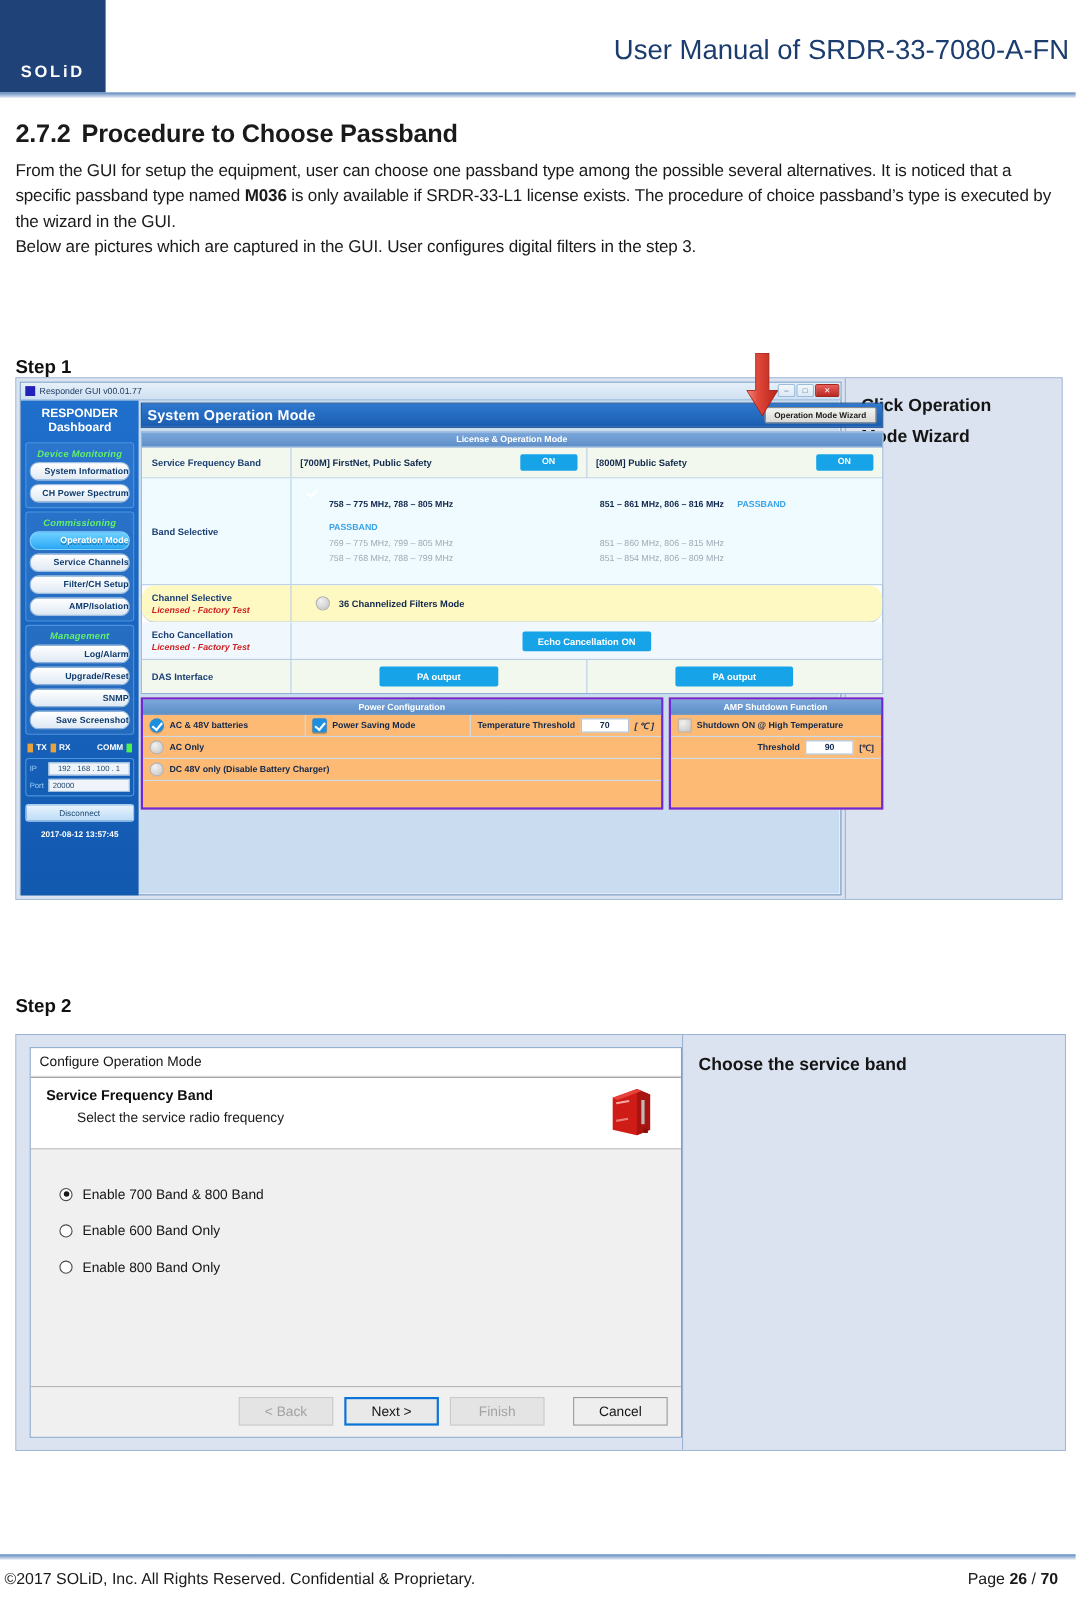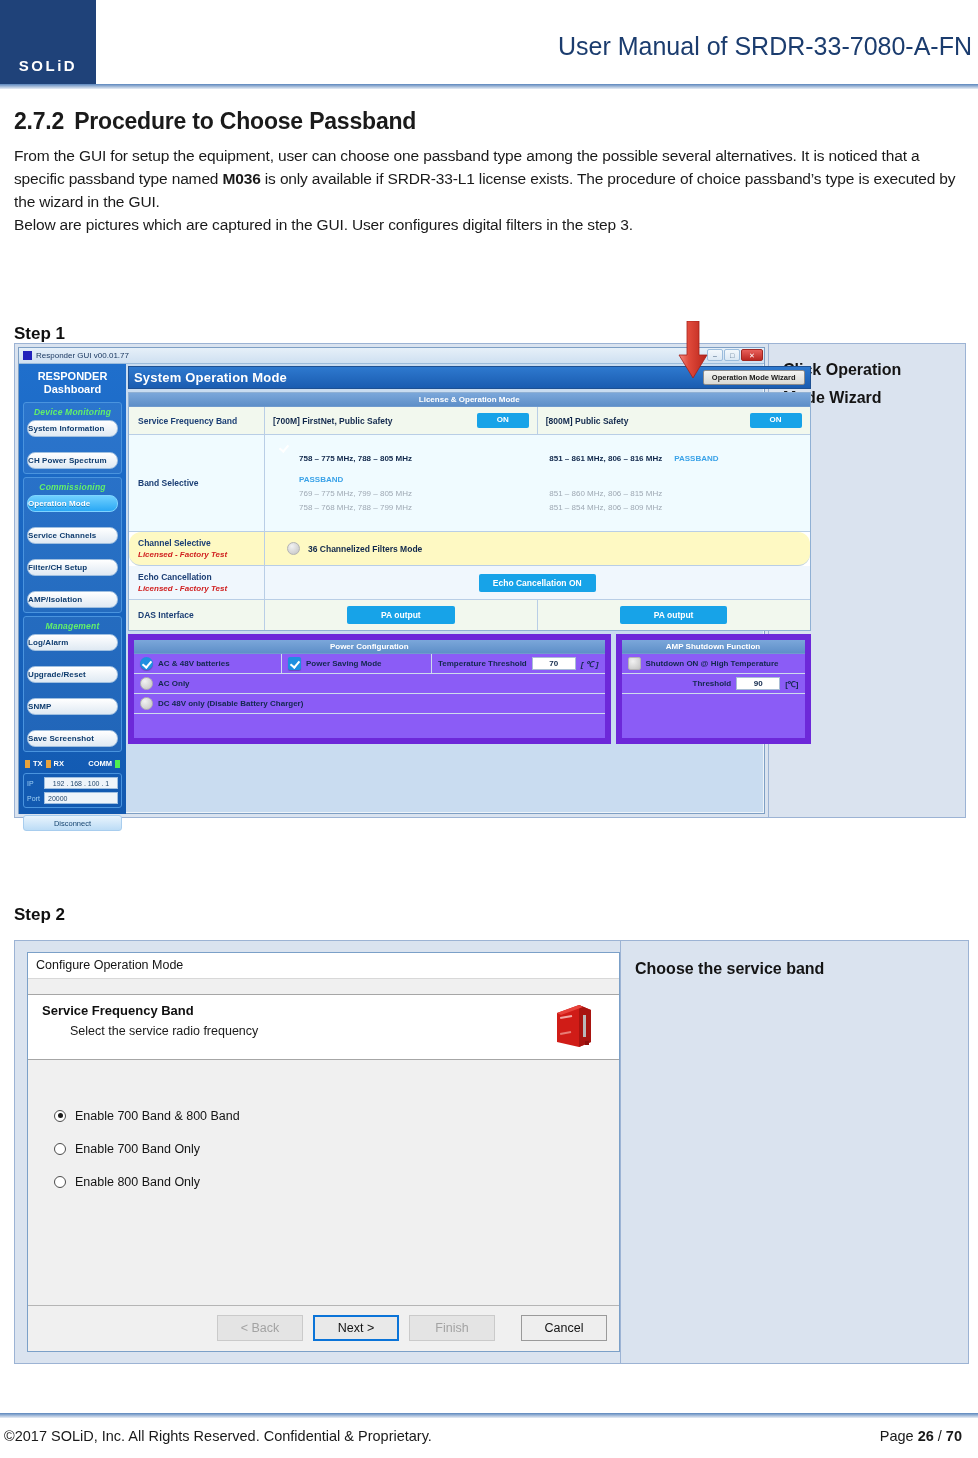--- a/index.html
+++ b/index.html
@@ -107,23 +107,23 @@
     border:1px solid #4a94de; border-radius:3px;
     background:rgba(255,255,255,0.06);
     padding:2px 3px 4px 3px;
   }
   .sb-group-head {
     color:#63f06a; font-weight:bold; font-style:italic; font-size:8.5px;
     text-align:center; padding:2px 0 3px 0; letter-spacing:0.2px;
   }
   .sb-btn {
     display:block; width:100%; height:17px; line-height:16px;
-    margin:0 0 15px 0; border:1px solid #9fbfe0; border-radius:8px;
+    margin:0 0 3px 0; border:1px solid #9fbfe0; border-radius:8px;
     background:linear-gradient(to bottom,#ffffff,#dfe9f3);
-    color:#0f3c6e; font-size:8px; font-weight:bold; text-align:left;
+    color:#0f3c6e; font-size:8px; font-weight:bold; text-align:right;
     letter-spacing:0.1px; overflow:hidden; white-space:nowrap;
   }
   .sb-btn.active {
     background:linear-gradient(to bottom,#6fd0ff,#2aa8f5);
     color:#ffffff; border-color:#7fd4ff;
     text-shadow:0 1px 0 rgba(0,60,110,.45);
   }
   .sb-status {
     display:flex; align-items:center; gap:3px; padding:4px 2px 2px 2px;
     font-size:7.5px; color:#ffffff; font-weight:bold;
@@ -214,21 +214,21 @@
     border:1px solid #b4b4b4;
   }
   .freq-block { padding:5px 2px 8px 2px; width:100%; }
   .freq-line { display:flex; margin-bottom:5px; }
   .freq-col { flex:1; display:flex; align-items:baseline; gap:12px; }
   .freq-main { font-size:8px; font-weight:bold; color:#11284c; white-space:nowrap; }
   .freq-dim { font-size:8px; color:#9fa9b4; white-space:nowrap; }
   .pb-tag { font-size:8px; font-weight:bold; color:#3aa2e8; }
 
   .power-wrap { display:flex; gap:5px; margin-top:3px; }
-  .power-panel { border:6px solid #6d28d9; background:#8b5cf6; }
+  .power-panel { border:2px solid #6d28d9; background:#fdba74; }
   .pw-left { flex:1; }
   .pw-right { width:195px; flex:none; }
   .pw-row {
     display:flex; align-items:center; border-bottom:1px solid #cddcec;
     min-height:18px;
   }
   .pw-row:last-child { border-bottom:none; }
   .pw-cell {
     display:flex; align-items:center; gap:5px; padding:3px 6px;
     font-size:8px; font-weight:bold; color:#11284c; white-space:nowrap;
@@ -240,21 +240,21 @@
   }
   .unit { font-size:8px; font-style:italic; color:#11284c; }
   .pw-spacer { height:24px; }
 
   
   .red-arrow {
     position:absolute; left:678px; top:321px; width:30px; height:58px; z-index:5;
   }
   .dlg {
     width:593px; background:#f0f0f0; border:1px solid #7ba0c8;
-    display:flex; flex-direction:column;gap:15px;
+    display:flex; flex-direction:column;
   }
   .dlg-title {
     background:#ffffff; padding:5px 8px 6px 8px; font-size:12.5px; color:#141414;
     border-bottom:1px solid #d8d8d8;
   }
   .dlg-banner {
     background:#ffffff; border-top:1px solid #a6a6a6; border-bottom:1px solid #a6a6a6;
     padding:8px 10px 10px 14px; display:flex; align-items:flex-start;
     min-height:62px;
   }
@@ -582,21 +582,21 @@
         </svg>
       </div>
 
       <div class="dlg-content">
         <div class="radio-row">
           <span class="radio sel"></span>
           <span>Enable 700 Band &amp; 800 Band</span>
         </div>
         <div class="radio-row">
           <span class="radio"></span>
-          <span>Enable 700 Band Only</span>
+          <span>Enable 600 Band Only</span>
         </div>
         <div class="radio-row">
           <span class="radio"></span>
           <span>Enable 800 Band Only</span>
         </div>
         <div style="height:92px;"></div>
       </div>
 
       <div class="dlg-footer">
         <div class="dlg-btn disabled">&lt; Back</div>

